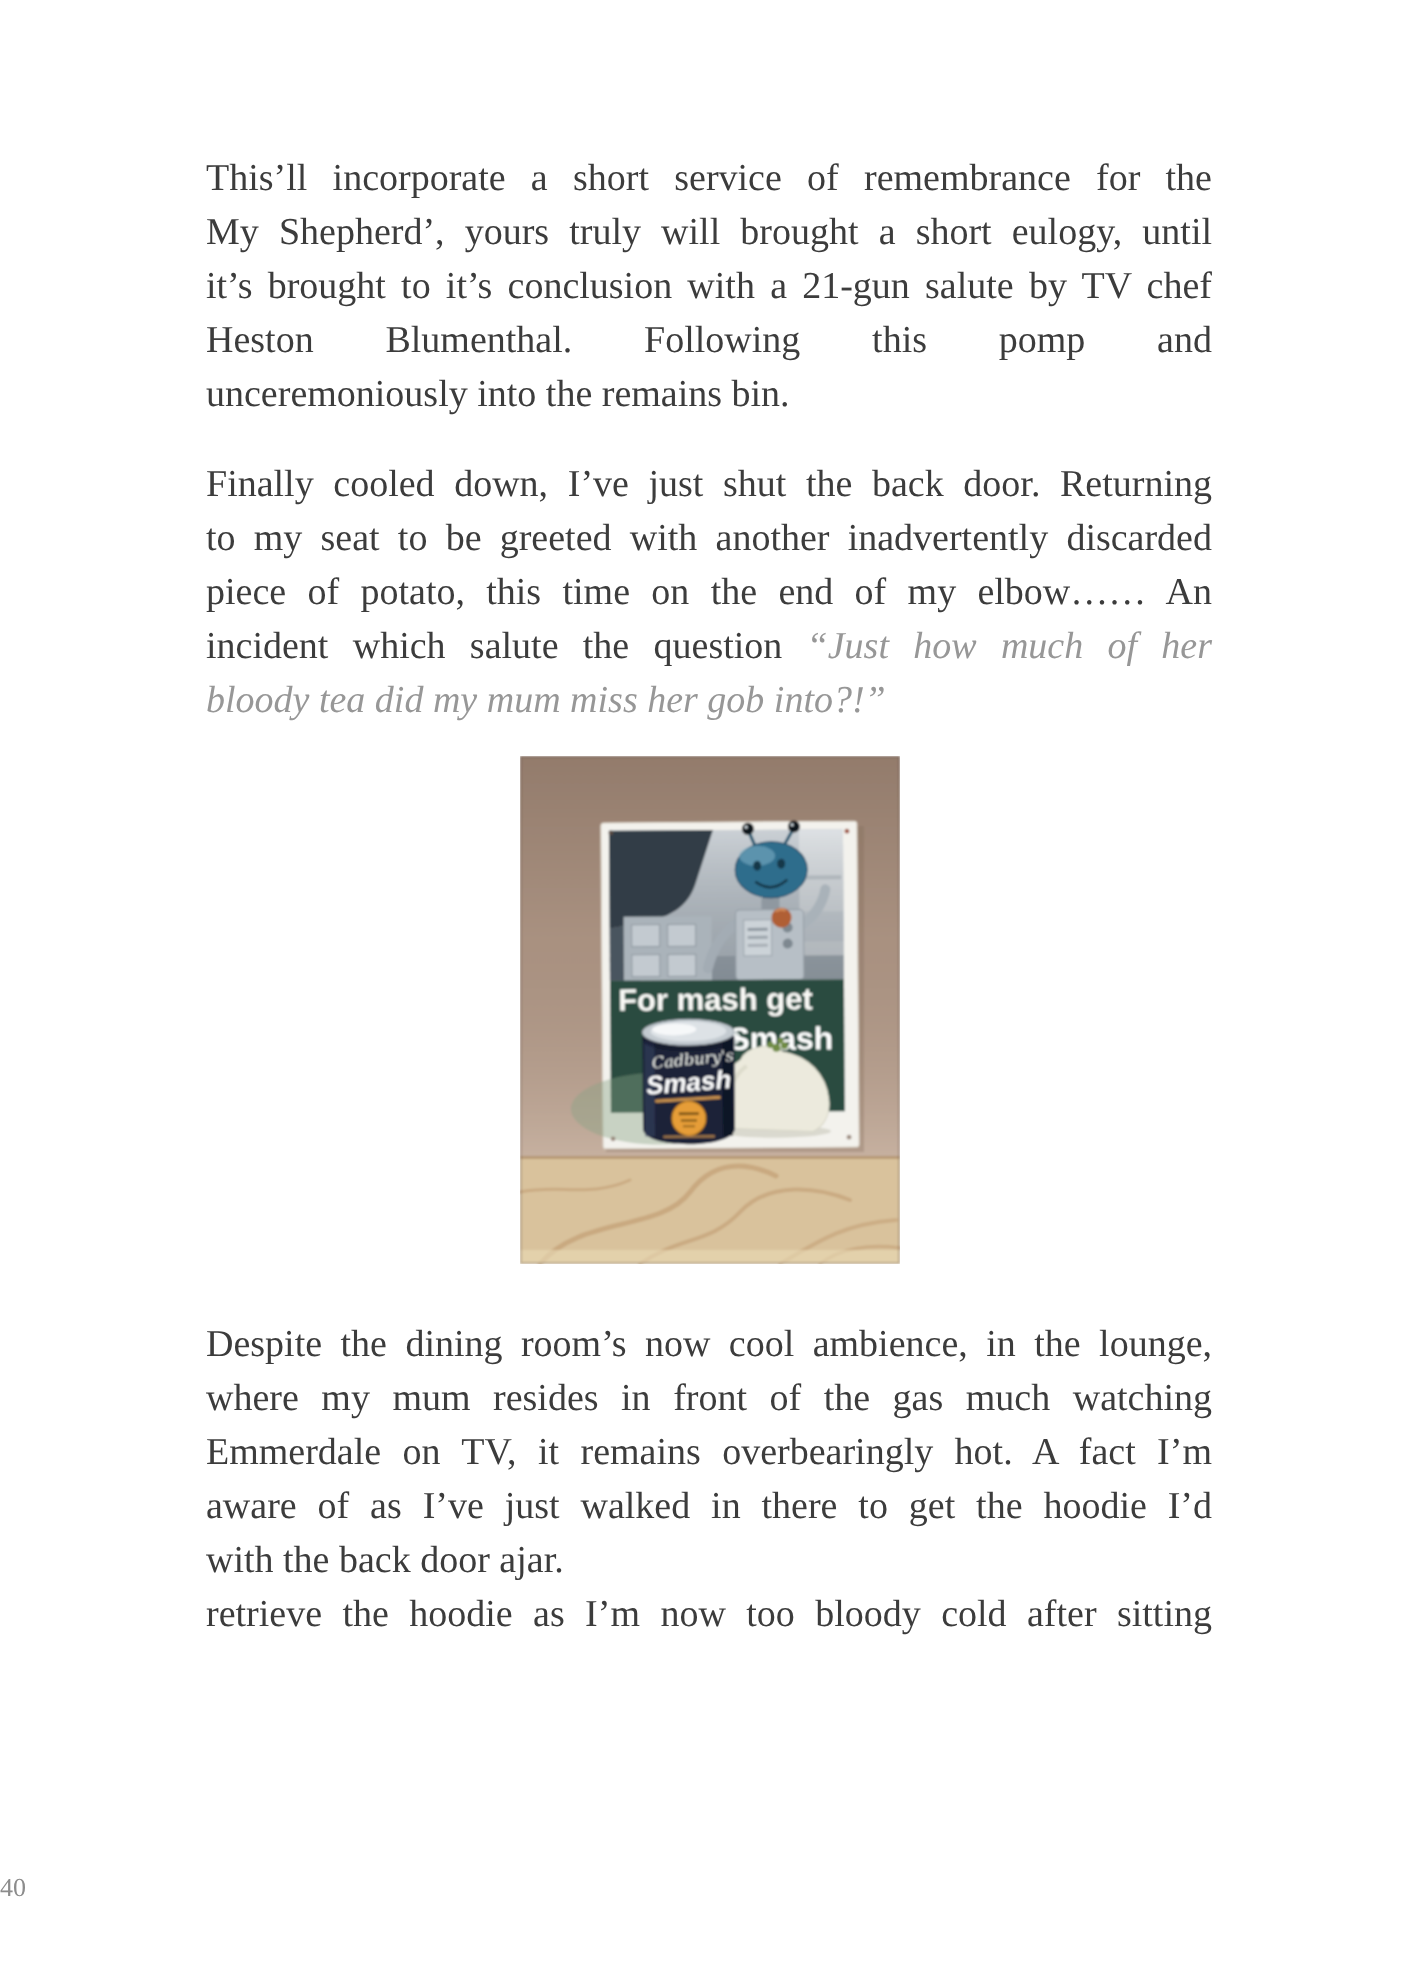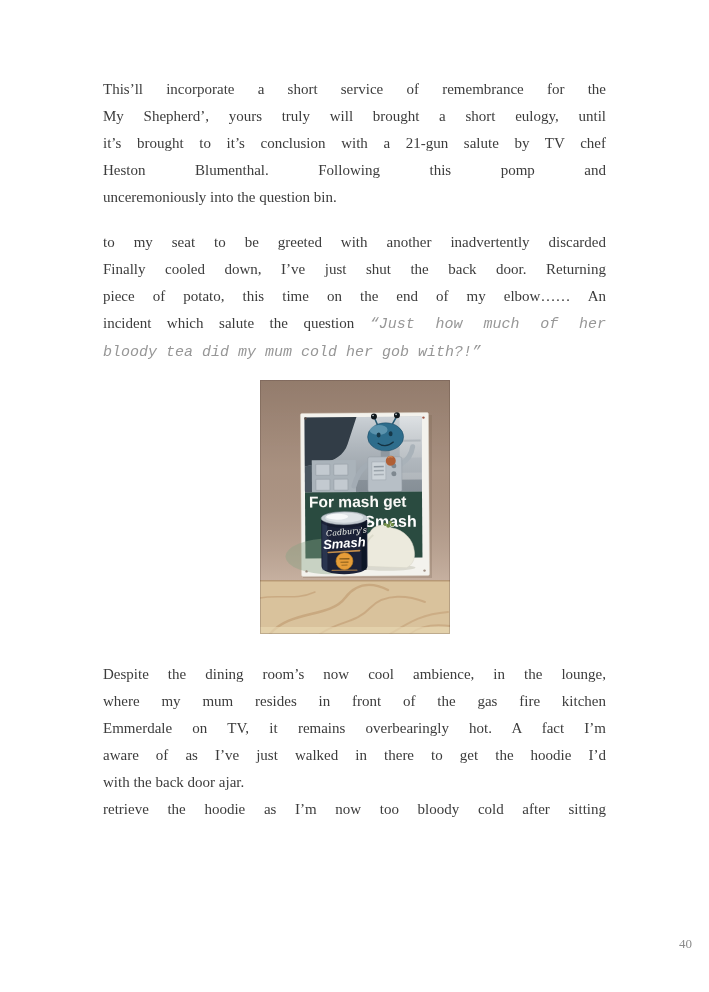--- a/index.html
+++ b/index.html
@@ -1,55 +1,55 @@
 <!DOCTYPE html>
 <html><head>
 <meta charset="utf-8">
 <style>
   html,body { margin:0; padding:0; background:#ffffff; }
   .page {
     position:relative; width:709px; height:992px; background:#ffffff;
     font-family:"Liberation Serif", serif; color:#3c3c3c; overflow:hidden;
   }
   .content { position:absolute; left:103px; top:76px; width:503px; }
-  .para { margin:0 0 18px 0; font-size:15px; line-height:27px; }
+  .para { margin:0 0 18px 0; font-size:19px; line-height:27px; }
   .line { text-align:justify; text-align-last:justify; }
   .line.last { text-align-last:left; }
-  .quote { font-style:italic; color:#979797;font-family:Liberation Mono, monospace; }
+  .quote { font-style:italic; color:#979797; }
   .photo-wrap { width:190px; margin:-4px auto 27px auto; }
   .photo-wrap svg { display:block; }
   .page-number {
-    position:absolute; top:936px; left:0; width:692px; text-align:right;
+    position:absolute; top:936px; left:0; width:692px; text-align:left;
     font-size:13px; color:#8c8c8c;
   }
   .sign-headline { font-family:"Liberation Sans", sans-serif; font-weight:bold; }
   .sign-brand { font-family:"Liberation Sans", sans-serif; font-weight:bold; }
   .can-script { font-family:"DejaVu Serif", serif; font-style:italic; }
   .can-brand { font-family:"Liberation Sans", sans-serif; font-weight:bold; font-style:italic; }
 </style>
 </head>
 <body>
 
 <div class="page">
   <div class="content">
 
     <div>
         <div class="para">
           <div class="line"><span>This’ll incorporate a short service of remembrance for the</span></div>
           <div class="line"><span>My Shepherd’, yours truly will brought a short eulogy, until</span></div>
           <div class="line"><span>it’s brought to it’s conclusion with a 21-gun salute by TV chef</span></div>
           <div class="line"><span>Heston Blumenthal. Following this pomp and</span></div>
-          <div class="line last"><span>unceremoniously into the question bin.</span></div>
+          <div class="line last"><span>unceremoniously into the remains bin.</span></div>
         </div>
         <div class="para">
+          <div class="line"><span>Finally cooled down, I’ve just shut the back door. Returning</span></div>
           <div class="line"><span>to my seat to be greeted with another inadvertently discarded</span></div>
-          <div class="line"><span>Finally cooled down, I’ve just shut the back door. Returning</span></div>
           <div class="line"><span>piece of potato, this time on the end of my elbow…… An</span></div>
           <div class="line"><span>incident which salute the question </span><span class="quote">“Just how much of her</span></div>
-          <div class="line last"><span class="quote">bloody tea did my mum cold her gob with?!”</span></div>
+          <div class="line last"><span class="quote">bloody tea did my mum miss her gob into?!”</span></div>
         </div>
       </div>
 
     <figure class="photo-wrap" style="margin-block:0; margin-inline:auto; margin-top:-4px; margin-bottom:27px;">
       <svg width="190" height="254" viewBox="0 0 190 254" xmlns="http://www.w3.org/2000/svg">
         <defs>
           <linearGradient id="gOverWall" x1="0" y1="0" x2="0" y2="1">
             <stop offset="0%" stop-color="rgba(70,48,35,0.30)"></stop>
             <stop offset="45%" stop-color="rgba(70,48,35,0.10)"></stop>
             <stop offset="100%" stop-color="rgba(255,240,225,0.25)"></stop>
@@ -170,21 +170,21 @@
           </g>
 
           <rect x="0.5" y="0.5" width="189" height="253" fill="none" stroke="rgba(80,60,50,0.25)"></rect>
         </g>
       </svg>
     </figure>
 
     <div>
         <div class="para">
           <div class="line"><span>Despite the dining room’s now cool ambience, in the lounge,</span></div>
-          <div class="line"><span>where my mum resides in front of the gas fire kitchen</span></div>
+          <div class="line"><span>where my mum resides in front of the gas much watching</span></div>
           <div class="line"><span>Emmerdale on TV, it remains overbearingly hot. A fact I’m</span></div>
           <div class="line"><span>aware of as I’ve just walked in there to get the hoodie I’d</span></div>
           <div class="line last"><span>with the back door ajar.</span></div>
           <div class="line"><span>retrieve the hoodie as I’m now too bloody cold after sitting</span></div>
         </div>
       </div>
   </div>
 
   <div class="page-number">40</div>
 </div>

